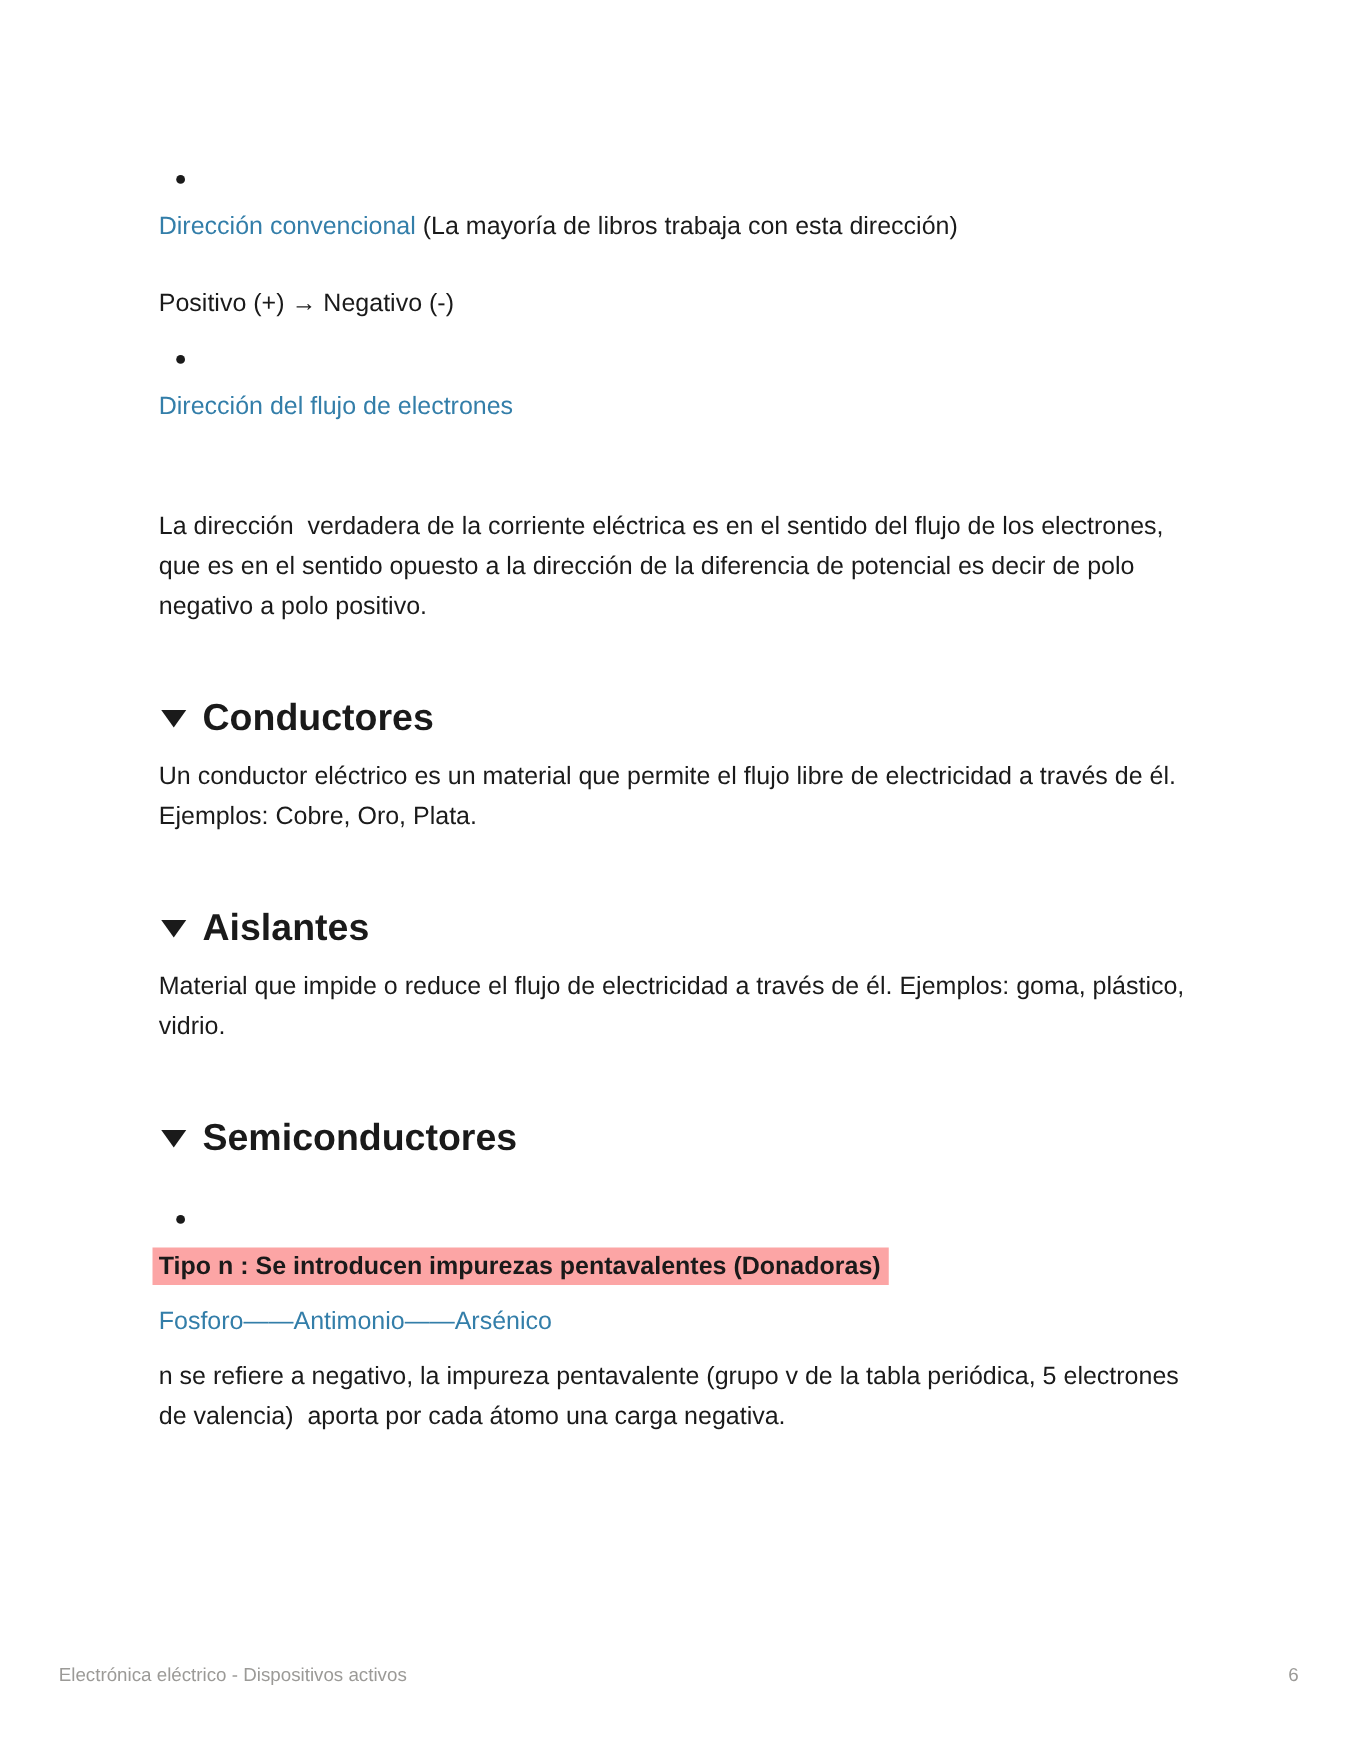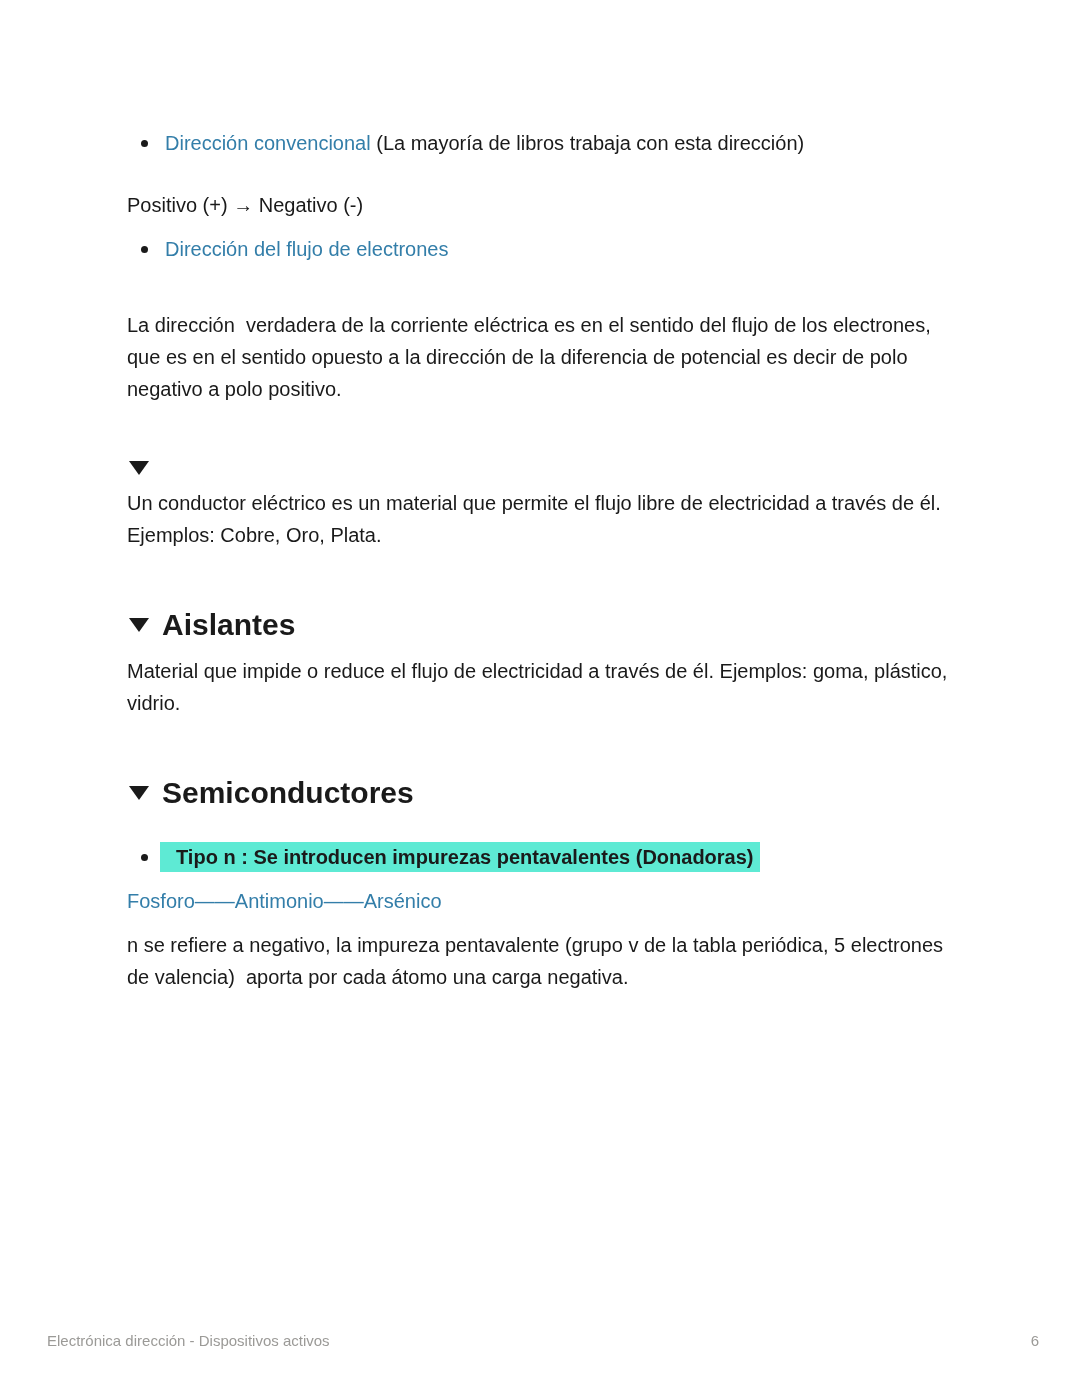--- a/index.html
+++ b/index.html
@@ -18,63 +18,63 @@
   .content {
     position: absolute;
     top: 127px; left: 127px;
     width: 822px;
   }
   .tblock {
     font-size: 20px;
     line-height: 32px;
     white-space: pre-wrap;
   }
-  .bullet { display: flex; }
+  .bullet { display: flex; flex-direction: column; }
   .bullet .marker {
     flex: 0 0 38px;
     position: relative;
   }
   .bullet .marker::before {
     content: "";
     position: absolute;
     left: 14px; top: 13px;
     width: 7px; height: 7px;
     border-radius: 50%;
     background: #1a1a1a;
   }
   .btext { flex: 1 1 auto; }
   .blue { color: #337EA9; }
   .blue-bold { color: #337EA9; font-weight: 400; }
   .mt13 { margin-top: 30px; }
   .mt12 { margin-top: 12px; }
   .mt10 { margin-top: 10px; }
-  .mt52 { margin-top: 44px; }
+  .mt52 { margin-top: 64px; }
   .h2 {
     display: flex;
     align-items: center;
     margin-top: 56px;
     margin-bottom: 12px;
     font-size: 30px;
     line-height: 36px;
     font-weight: 700;
     color: #1a1a1a;
   }
   .tri {
     display: inline-block;
     width: 0; height: 0;
     border-left: 10px solid transparent;
     border-right: 10px solid transparent;
     border-top: 14px solid #1a1a1a;
     margin-right: 13px;
     margin-left: 2px;
   }
   .hl {
-    background: #5eead4;
+    background: #fca5a5;
     font-weight: 700;
-    padding: 4px 6px 4px 16px;
+    padding: 4px 6px 4px 5px;
     margin-left: -5px;
   }
   .footer {
     position: absolute;
     left: 47px; right: 41px;
     top: 1332px;
     display: flex;
     justify-content: space-between;
     font-size: 15px;
     line-height: 18px;
@@ -97,20 +97,21 @@
     <div class="tblock bullet mt12">
       <span class="marker"></span>
       <p class="btext"><span class="blue">Dirección del flujo de electrones</span></p>
     </div>
 
 
     <p class="tblock mt52">La dirección  verdadera de la corriente eléctrica es en el sentido del flujo de los electrones, que es en el sentido opuesto a la dirección de la diferencia de potencial es decir de polo negativo a polo positivo.</p>
 
     <h2 class="h2">
       <span class="tri"></span>
+      <span>Conductores</span>
     </h2>
     <p class="tblock">Un conductor eléctrico es un material que permite el flujo libre de electricidad a través de él. Ejemplos: Cobre, Oro, Plata.</p>
 
     <h2 class="h2">
       <span class="tri"></span>
       <span>Aislantes</span>
     </h2>
     <p class="tblock">Material que impide o reduce el flujo de electricidad a través de él. Ejemplos: goma, plástico, vidrio.</p>
 
     <h2 class="h2">
@@ -124,16 +125,16 @@
       <p class="btext"><strong class="hl">Tipo n : Se introducen impurezas pentavalentes (Donadoras)</strong></p>
     </div>
 
     <p class="tblock blue-bold mt12">Fosforo——Antimonio——Arsénico</p>
 
     <p class="tblock mt12">n se refiere a negativo, la impureza pentavalente (grupo v de la tabla periódica, 5 electrones de valencia)  aporta por cada átomo una carga negativa.</p>
 
   </main>
 
   <footer class="footer">
-    <span>Electrónica dirección - Dispositivos activos</span>
+    <span>Electrónica eléctrico - Dispositivos activos</span>
     <span>6</span>
   </footer>
 </div>
 
 </body></html>

